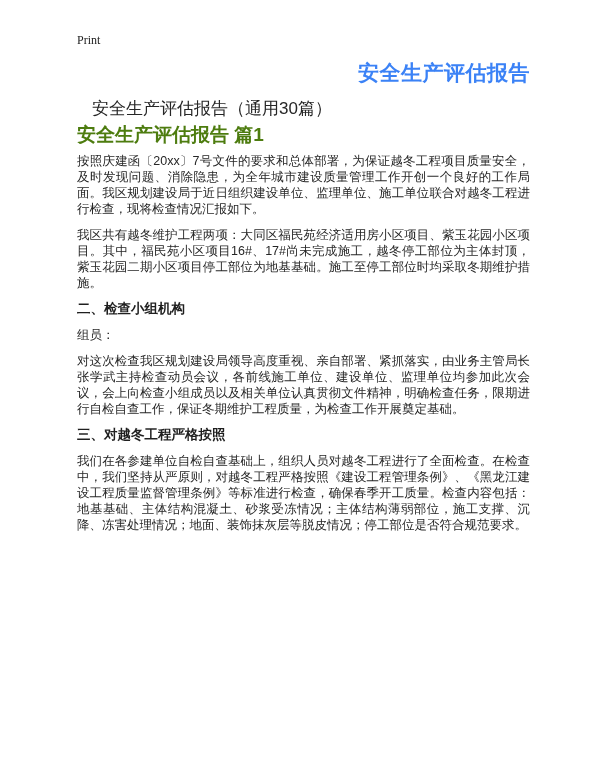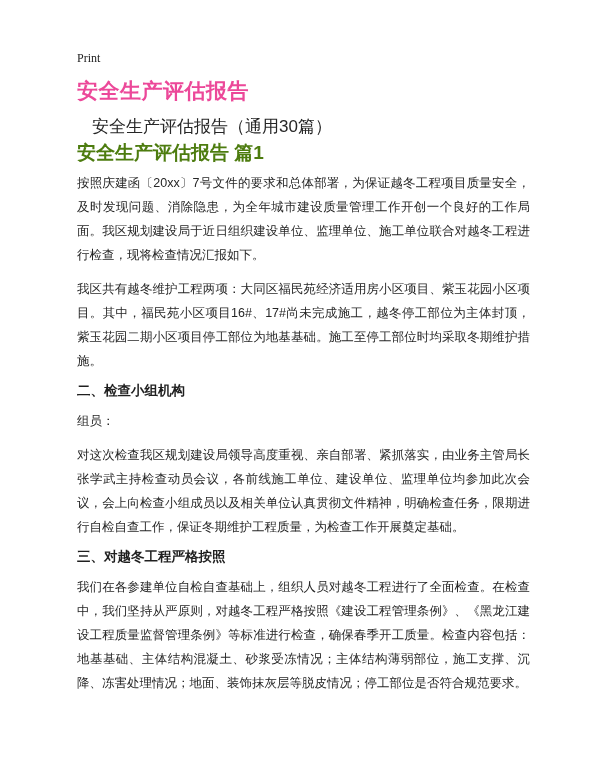--- a/index.html
+++ b/index.html
@@ -11,54 +11,54 @@
     height: 776px;
     background: #ffffff;
     color: #262626;
     font-family: "Liberation Sans", sans-serif;
     overflow: hidden;
   }
   .page {
     box-sizing: border-box;
     width: 600px;
     height: 776px;
-    padding: 52px 70px 0 77px;
+    padding: 34px 70px 0 77px;
     background: #ffffff;
   }
   .print-link {
     font-family: "Liberation Serif", serif;
     font-size: 12px;
     line-height: 12px;
     margin: 0;
     color: #222222;
   }
   h1.doc-title {
     font-size: 21px;
     line-height: 22px;
     font-weight: 700;
-    text-align: left;
+    text-align: right;
     margin: 16px 0 12px 0;
-    color: #ec4899;
+    color: #3b82f6;
     letter-spacing: 0.5px;
   }
   .doc-subtitle {
     font-size: 17px;
     line-height: 16px;
     margin: 17px 0 0 15px;
   }
   h2.entry-heading {
     font-size: 19px;
     line-height: 16px;
     font-weight: 700;
     margin: 10px 0 10px 0;
     color: #4d7c0f;
   }
   p.para {
     font-size: 12.5px;
-    line-height: 24px;
+    line-height: 16px;
     margin: 0 0 10px 0;
     text-align: justify;
     text-justify: inter-ideograph;
   }
   h3.sec-heading {
     font-size: 13.5px;
     line-height: 16px;
     font-weight: 700;
     margin: 0 0 10px 0;
     color: #1f1f1f;

